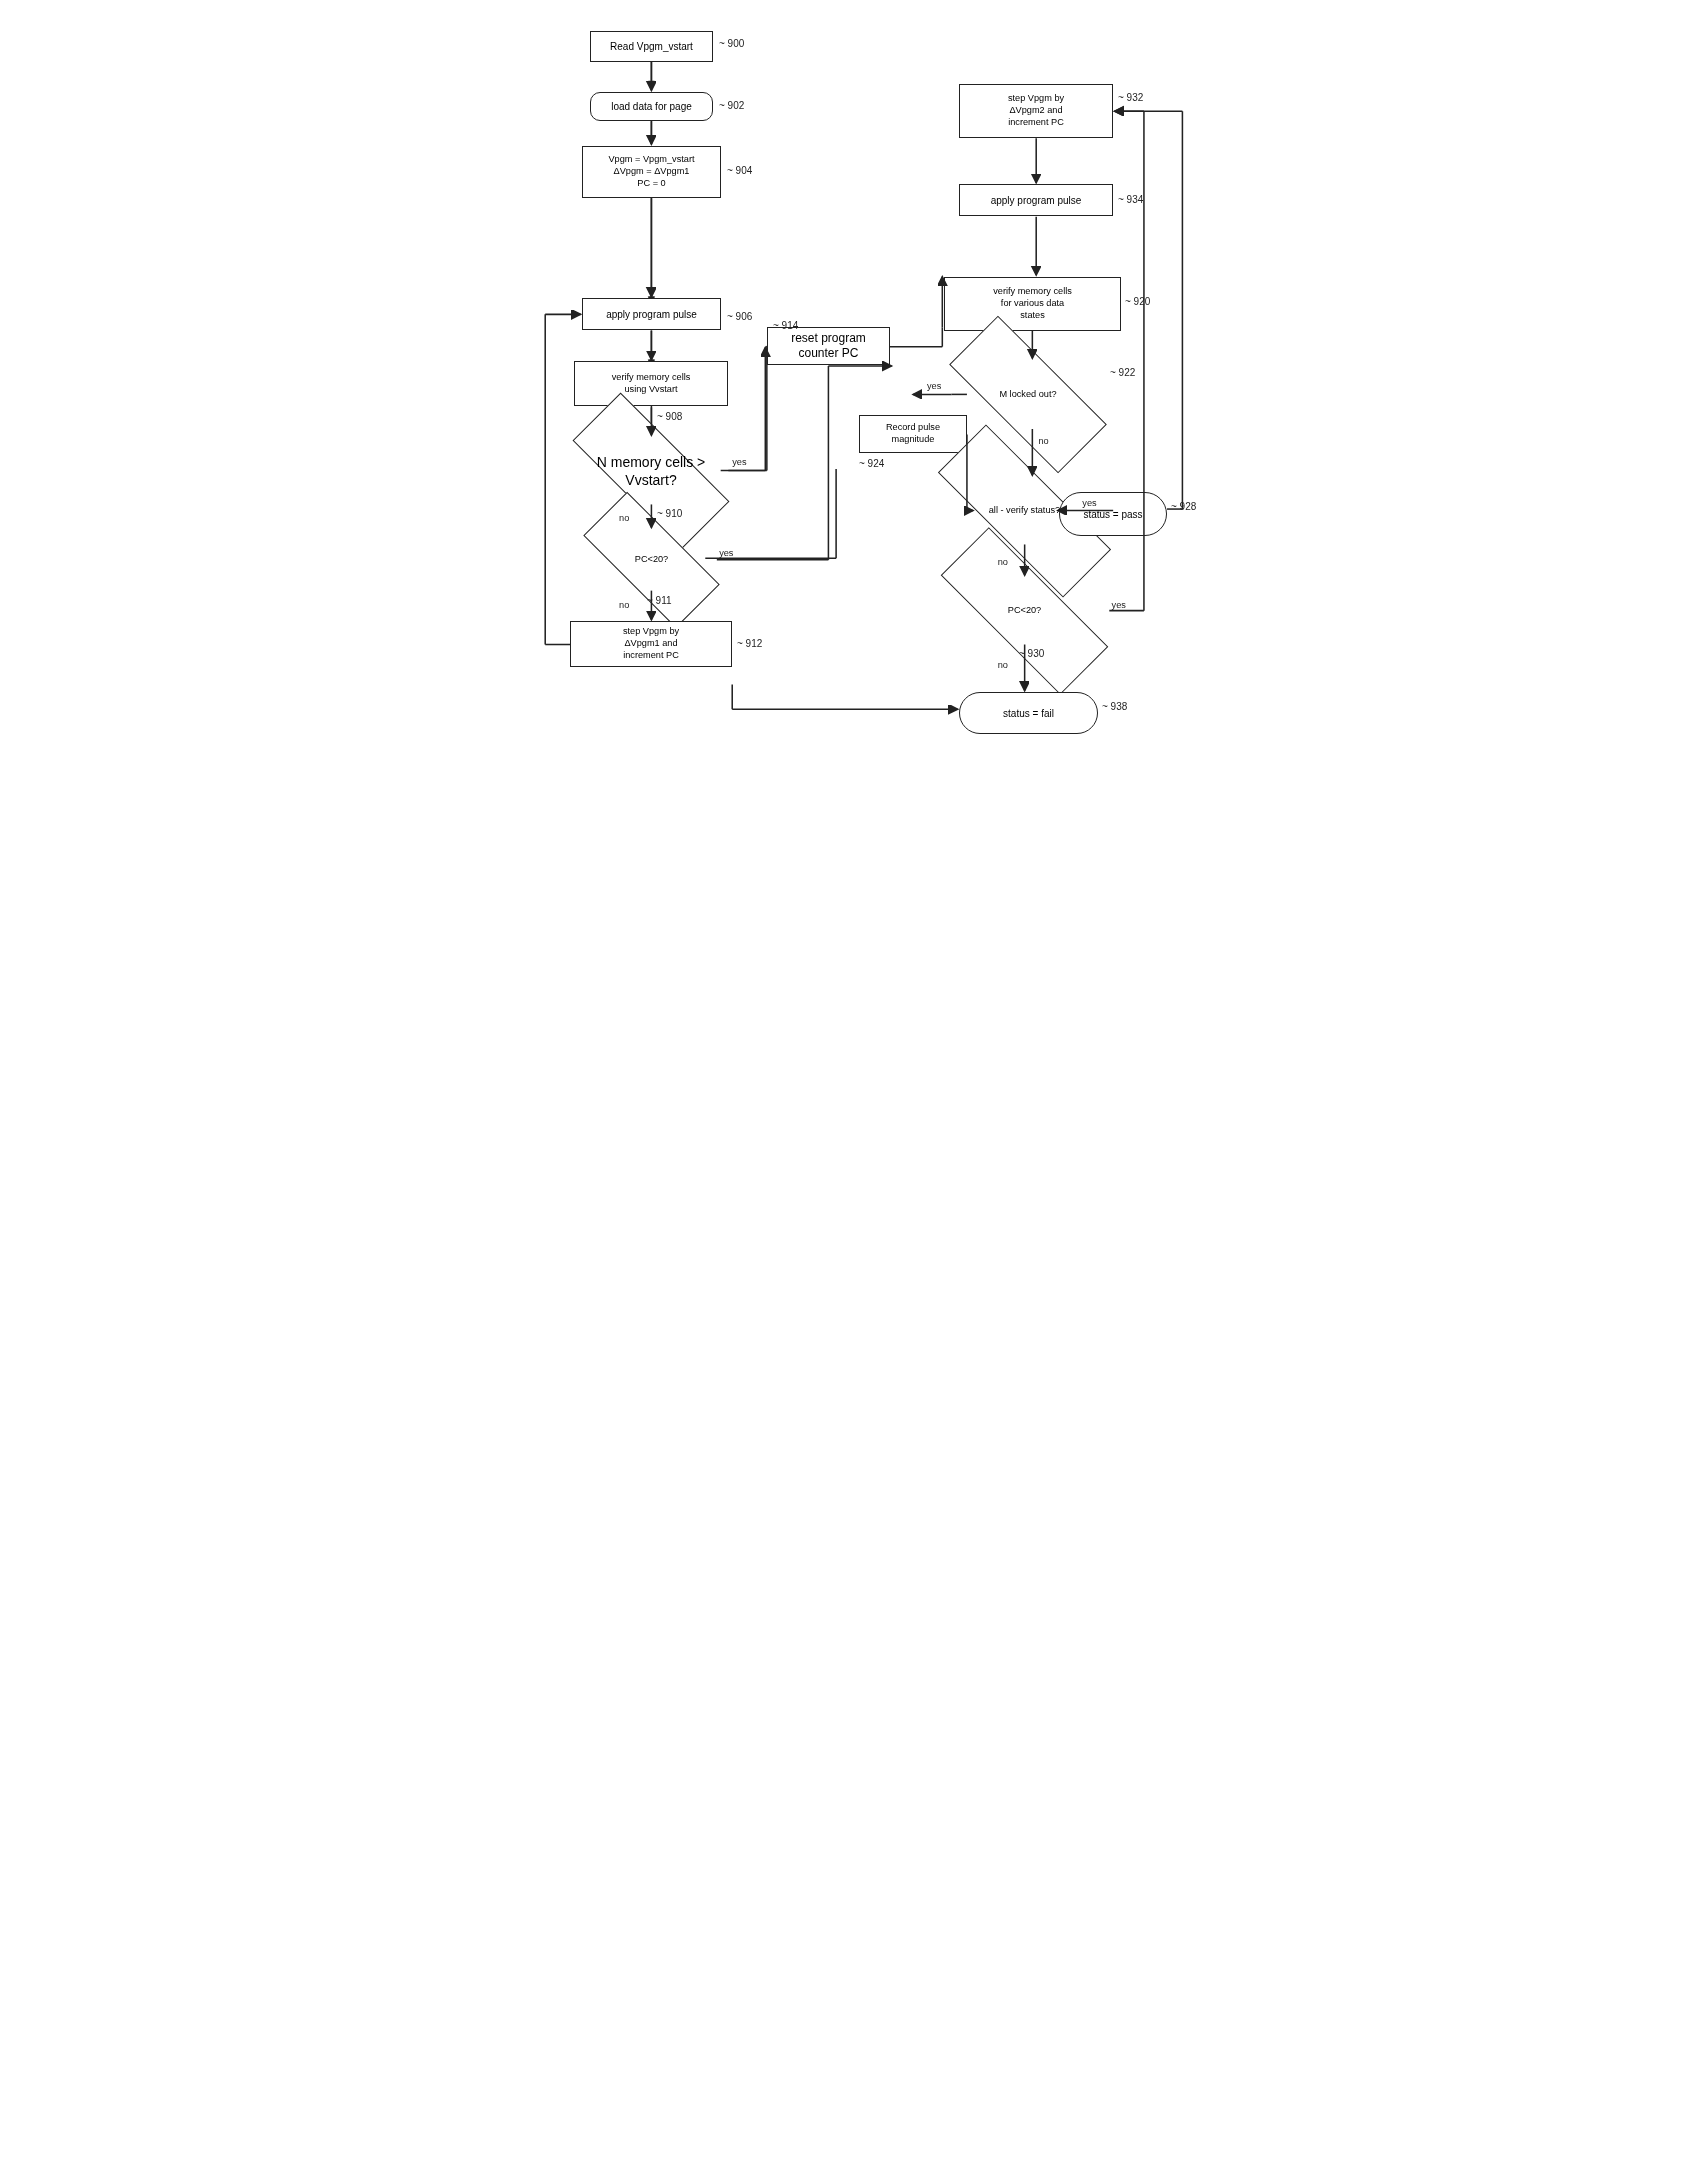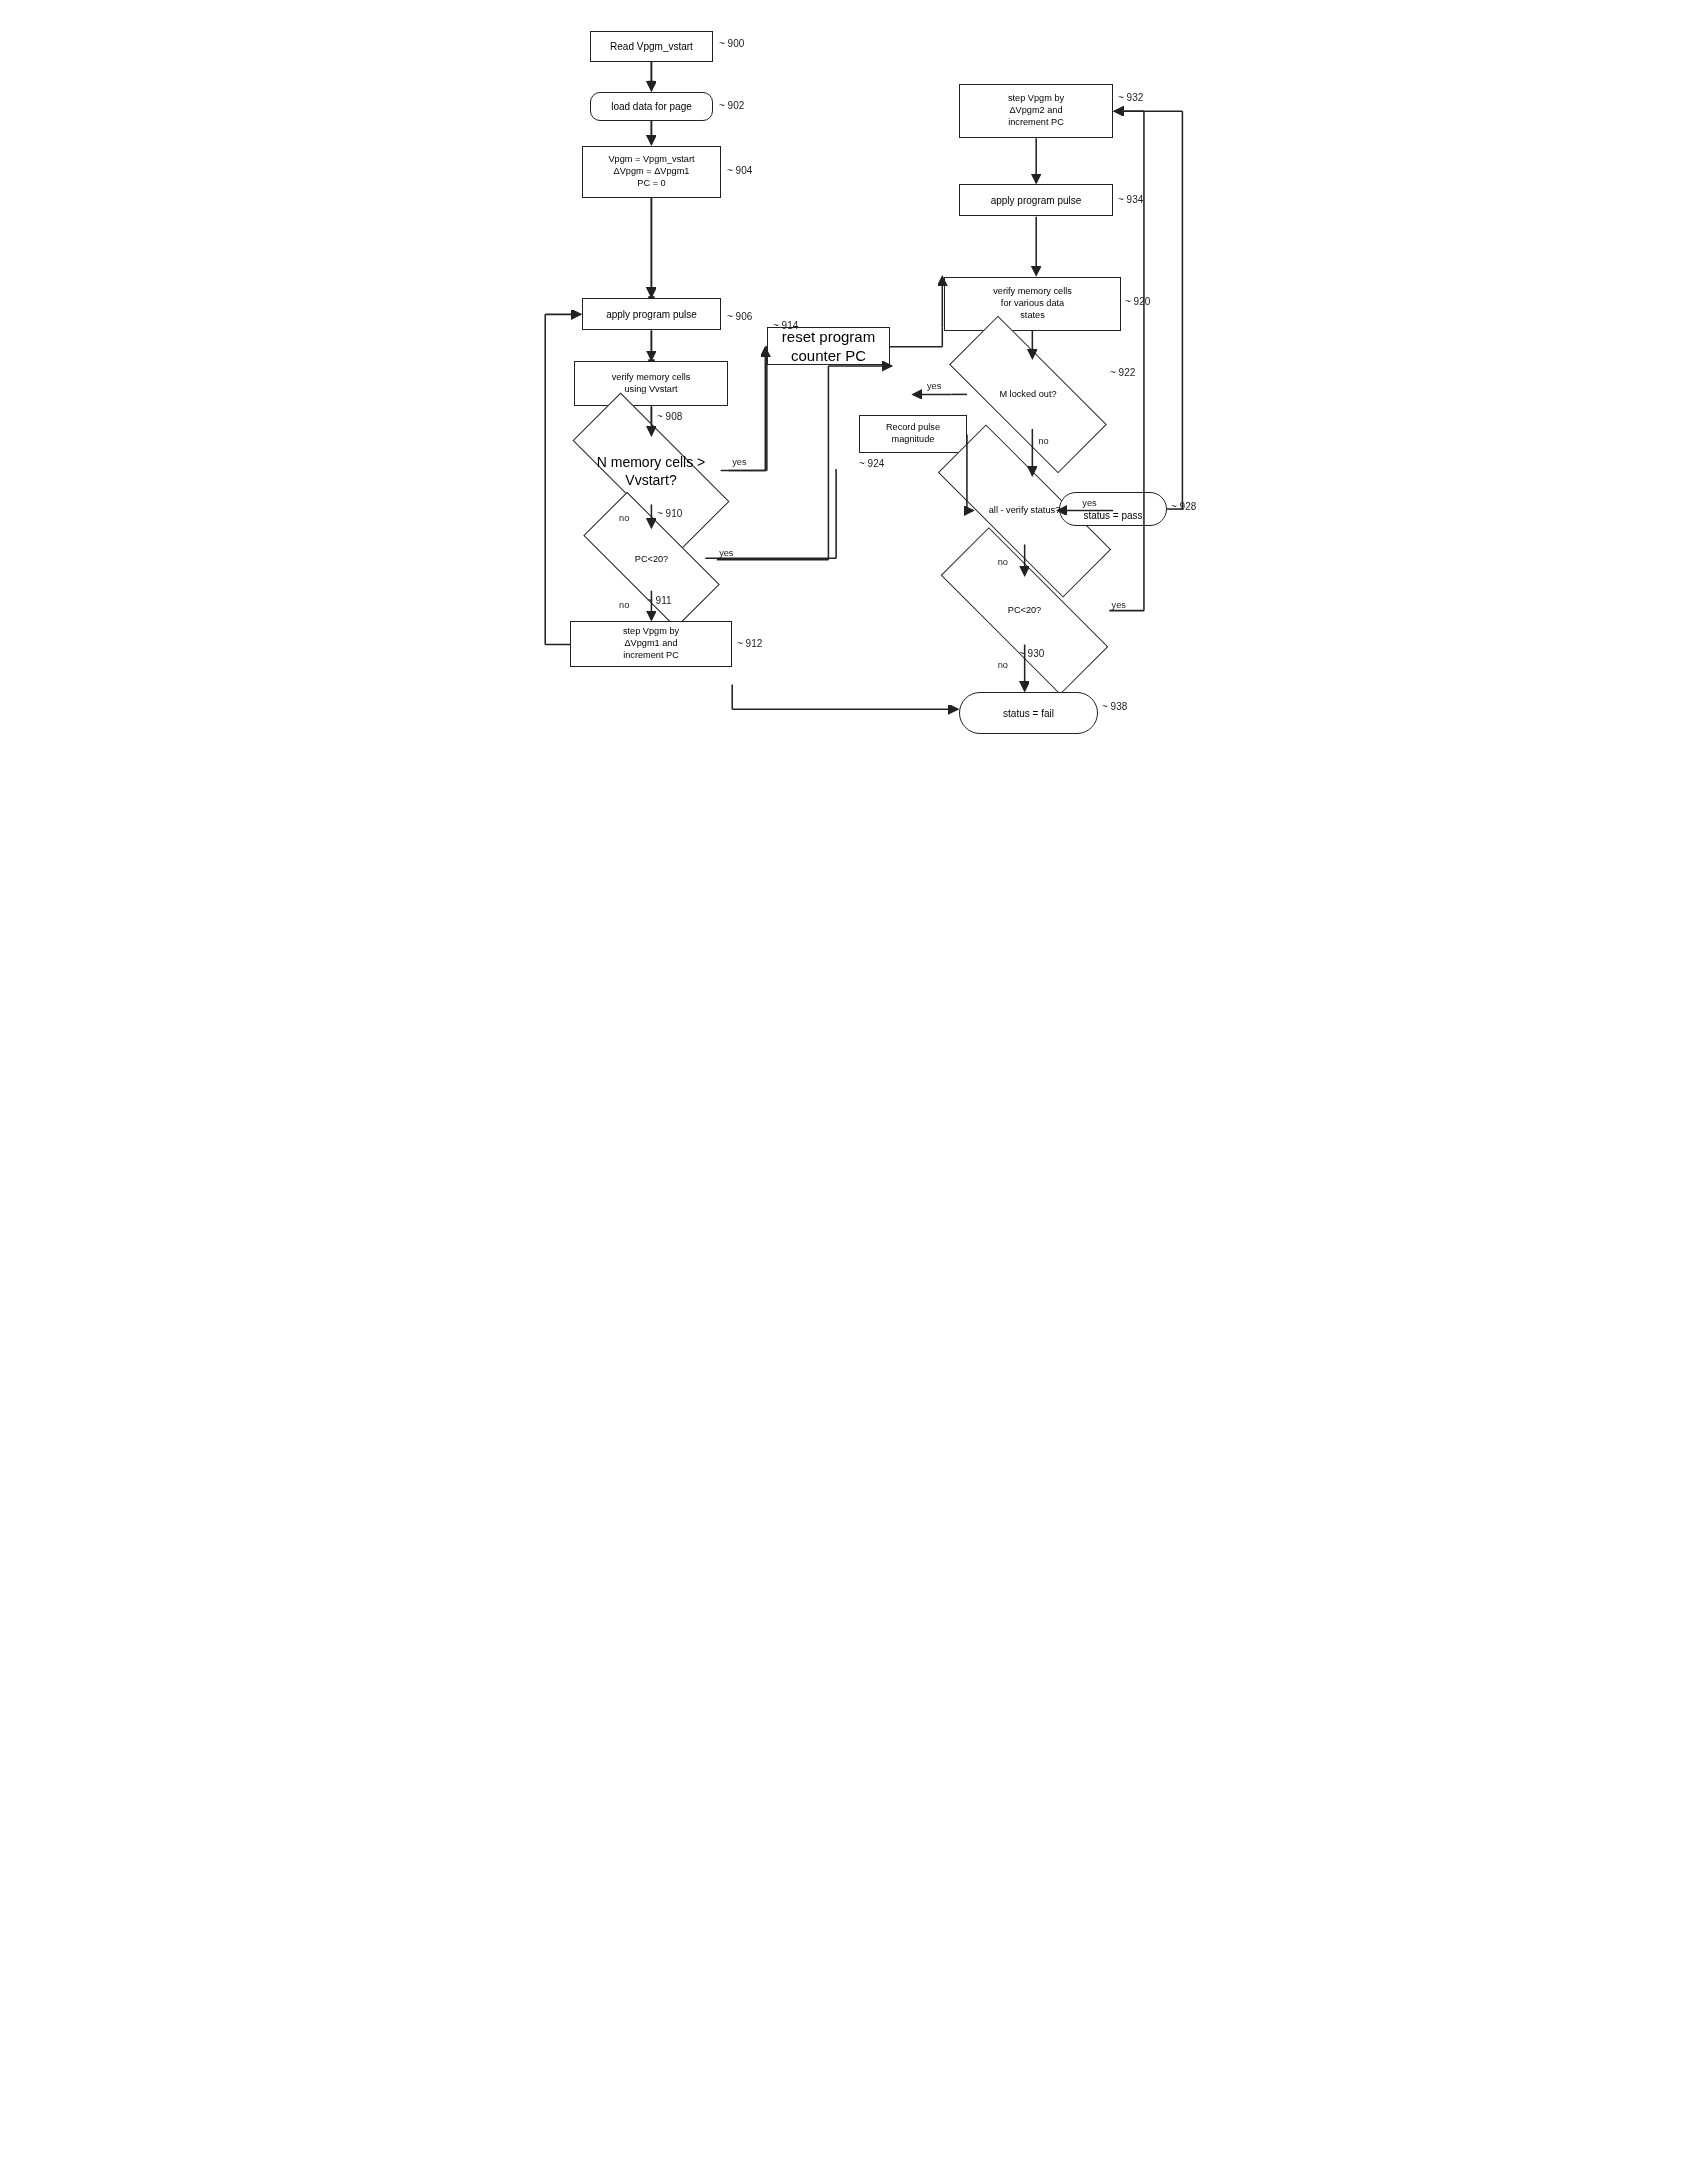--- a/index.html
+++ b/index.html
@@ -158,21 +158,21 @@
     <div class="diamond-label" style="font-size:9.2px;">PC&lt;20?</div>
   </div>
   <span class="label" style="left:142px; top:580px;">~ 911</span>
 
   <div class="box" style="left:65px; top:606px; width:162px; height:46px;">
     <span style="font-size:9.2px;">step Vpgm by<br>ΔVpgm1 and<br>increment PC</span>
   </div>
   <span class="label" style="left:232px; top:623px;">~ 912</span>
 
   <div class="box" style="left:262px; top:312px; width:123px; height:38px;">
-    <span style="font-size:15px;">reset program<br>counter PC</span>
+    <span style="font-size:12px;">reset program<br>counter PC</span>
   </div>
   <span class="label" style="left:268px; top:305px;">~ 914</span>
 
   <div class="box" style="left:454px; top:69px; width:154px; height:54px;">
     <span style="font-size:9.2px;">step Vpgm by<br>ΔVpgm2 and<br>increment PC</span>
   </div>
   <span class="label" style="left:613px; top:77px;">~ 932</span>
 
   <div class="box" style="left:454px; top:169px; width:154px; height:32px;">
     <span>apply program pulse</span>
@@ -194,21 +194,21 @@
     <span style="font-size:9.2px;">Record pulse<br>magnitude</span>
   </div>
   <span class="label" style="left:354px; top:443px;">~ 924</span>
 
   <div class="diamond" style="left:431px; top:462px; width:177px; height:68px;">
     <div class="diamond-inner"></div>
     <div class="diamond-label" style="font-size:9.2px;">all - verify status?</div>
   </div>
   <span class="label" style="left:611px; top:476px;">~ 926</span>
 
-  <div class="rounded-box" style="left:554px; top:477px; width:108px; height:34px;align-items:flex-end;">
+  <div class="rounded-box" style="left:554px; top:477px; width:108px; height:44px;">
     <span>status = pass</span>
   </div>
   <span class="label" style="left:666px; top:486px;">~ 928</span>
 
   <div class="diamond" style="left:435px; top:562px; width:169px; height:68px;">
     <div class="diamond-inner"></div>
     <div class="diamond-label" style="font-size:9.2px;">PC&lt;20?</div>
   </div>
   <span class="label" style="left:514px; top:633px;">~ 930</span>
 

